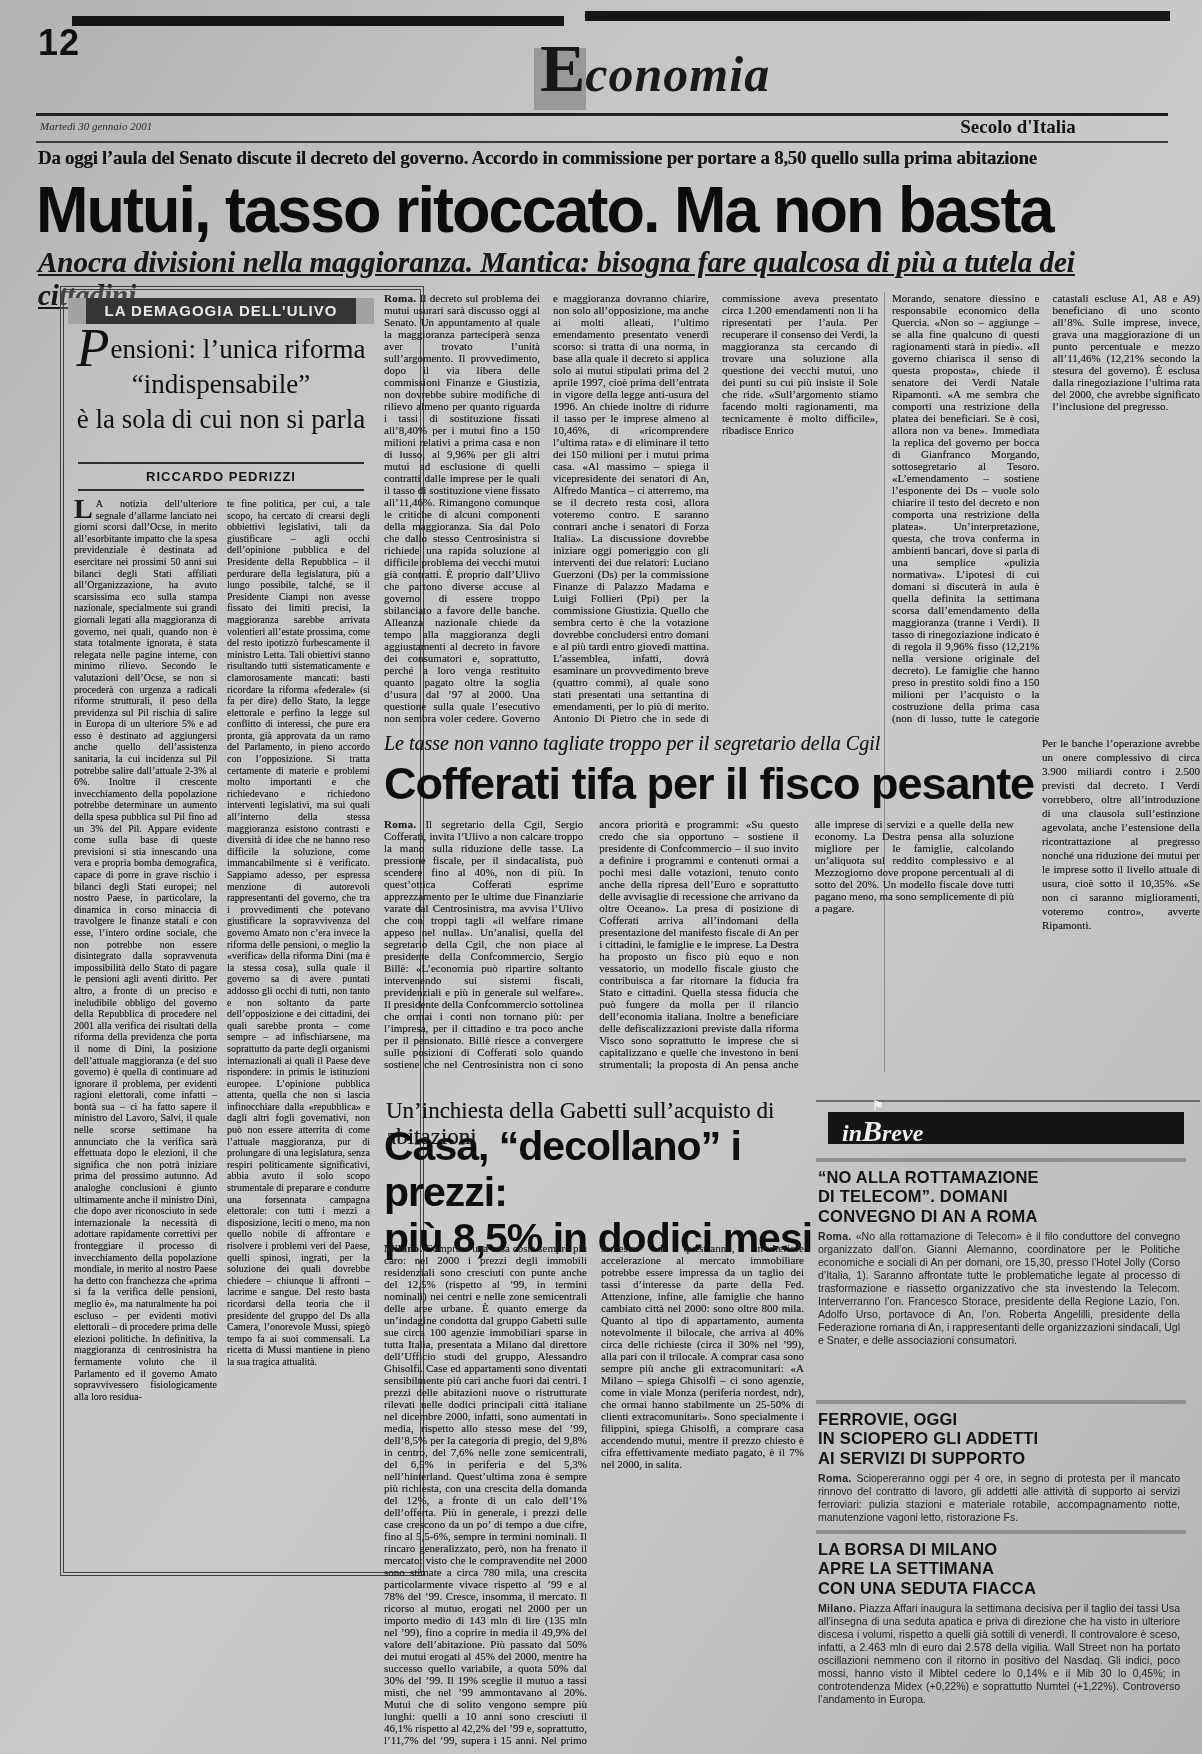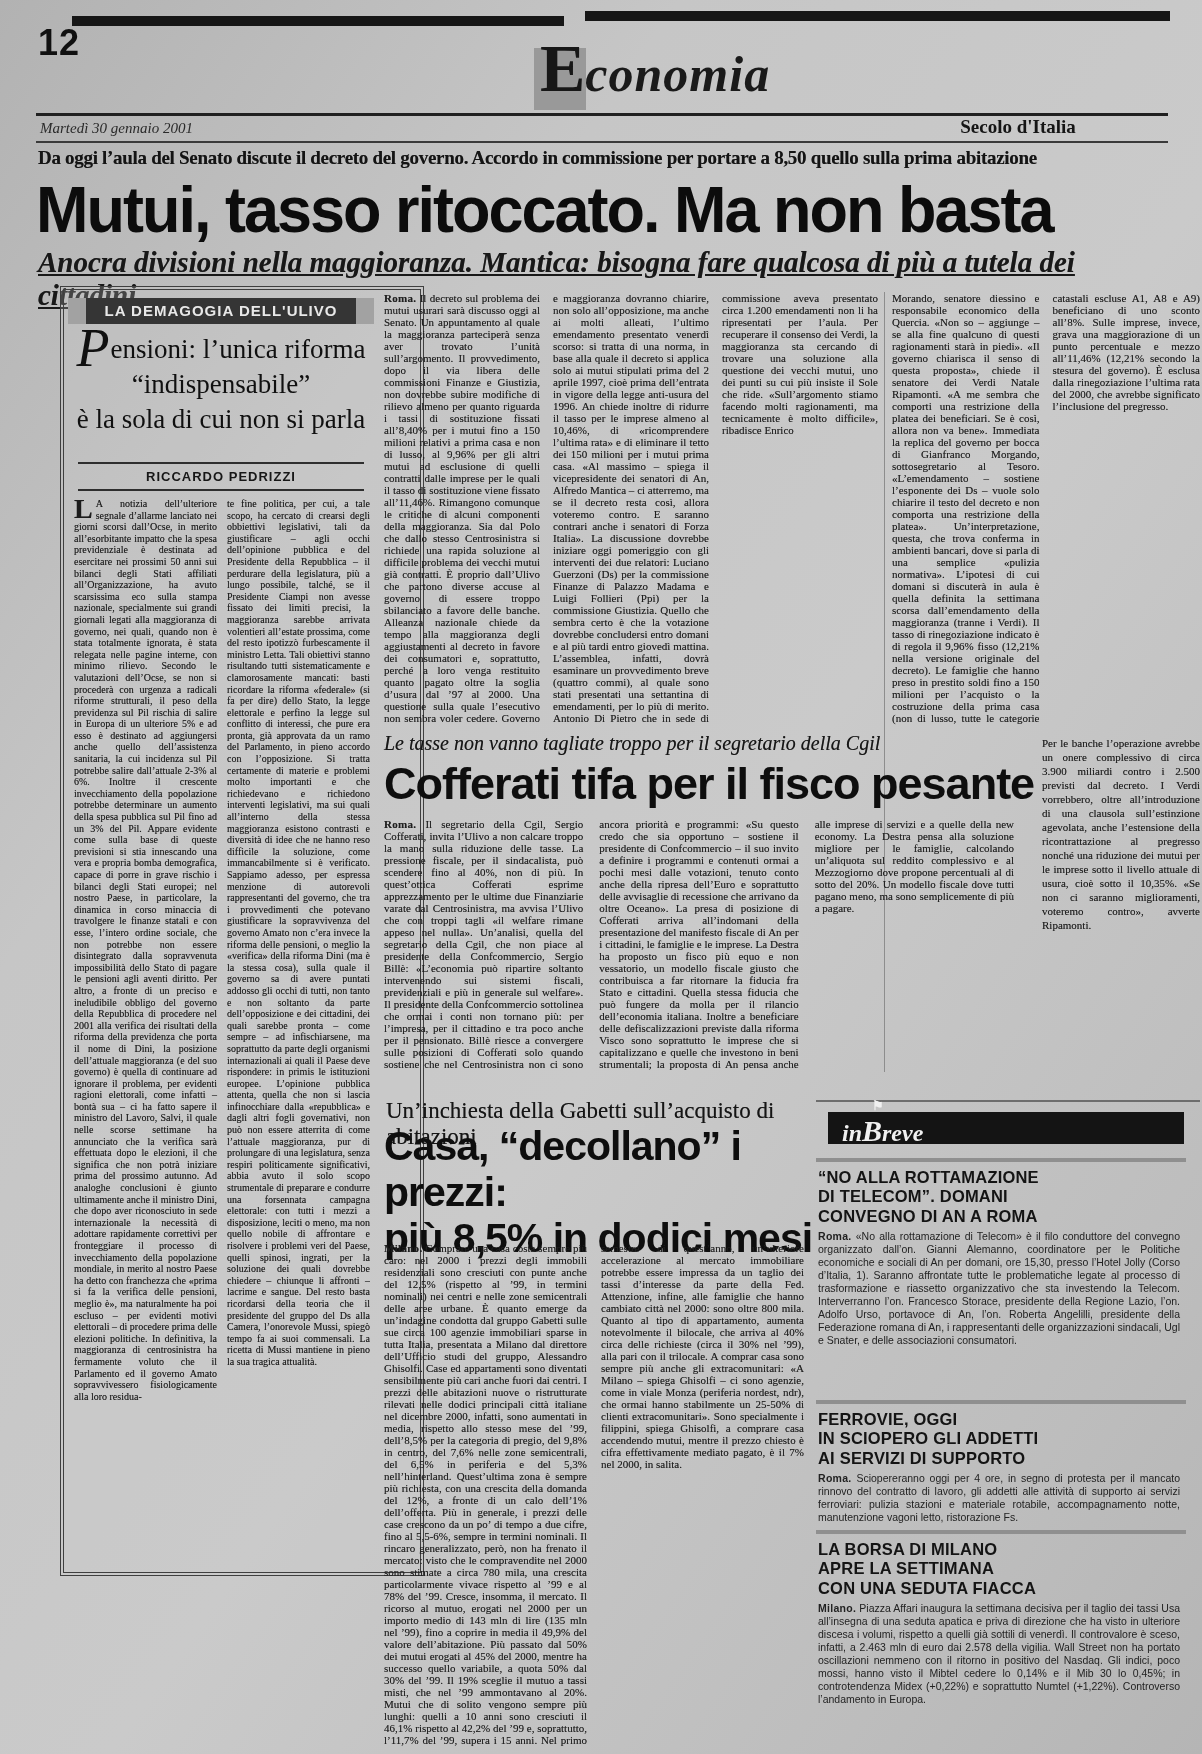--- a/index.html
+++ b/index.html
@@ -13,21 +13,21 @@
   .scan{text-shadow:0 0 0.5px rgba(40,40,40,.55);}
   .just{text-align:justify;}
   .pre{white-space:pre-line;}
 
   #page-number{left:38px;top:22px;font-size:36px;font-weight:900;color:#101010;letter-spacing:1px;text-align:center;}
   #masthead{left:540px;top:38px;width:420px;}
   #masthead .e-shadow{position:absolute;left:-6px;top:10px;width:52px;height:62px;background:#999;}
   #masthead .E{position:relative;font-size:68px;font-weight:bold;line-height:60px;color:#171717;}
   #masthead .rest{position:relative;font-size:50px;font-style:italic;font-weight:bold;color:#1a1a1a;letter-spacing:1px;}
   #rule-top{left:36px;top:113px;width:1132px;height:3px;background:#202020;}
-  #edition-date{left:40px;top:120px;font-size:15px;font-style:italic;color:#2a2a2a;}
+  #edition-date{left:40px;top:120px;font-size:11px;font-style:italic;color:#2a2a2a;}
   #paper-name{left:868px;top:116px;width:300px;text-align:center;font-size:19px;font-weight:bold;color:#151515;}
   #rule-top2{left:36px;top:141px;width:1132px;height:2px;background:#3a3a3a;}
 
   #lead-kicker{left:38px;top:147px;width:1132px;font-size:19px;font-weight:bold;color:#141414;letter-spacing:-0.3px;}
   #lead-headline{left:36px;top:172px;width:1136px;font-size:63px;font-weight:900;color:#0c0c0c;
                  letter-spacing:-2px;transform:scaleY(1.04);transform-origin:top left;white-space:nowrap;}
   #lead-subhead{left:38px;top:246px;width:1132px;font-size:29px;font-style:italic;font-weight:600;color:#181818;text-decoration:underline;}
 
   
   #opinion-box{left:60px;top:286px;width:322px;height:1282px;border:4px double #3f3f3f;background:rgba(205,205,205,.25);padding-left:34px;}

